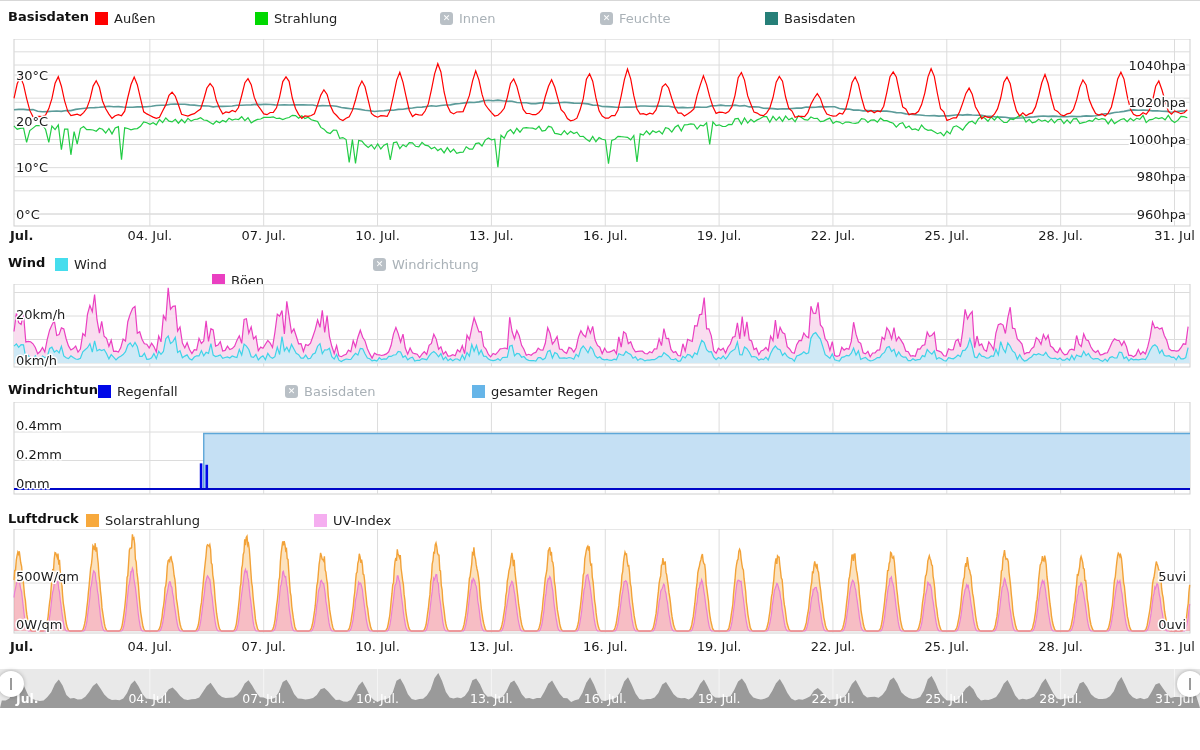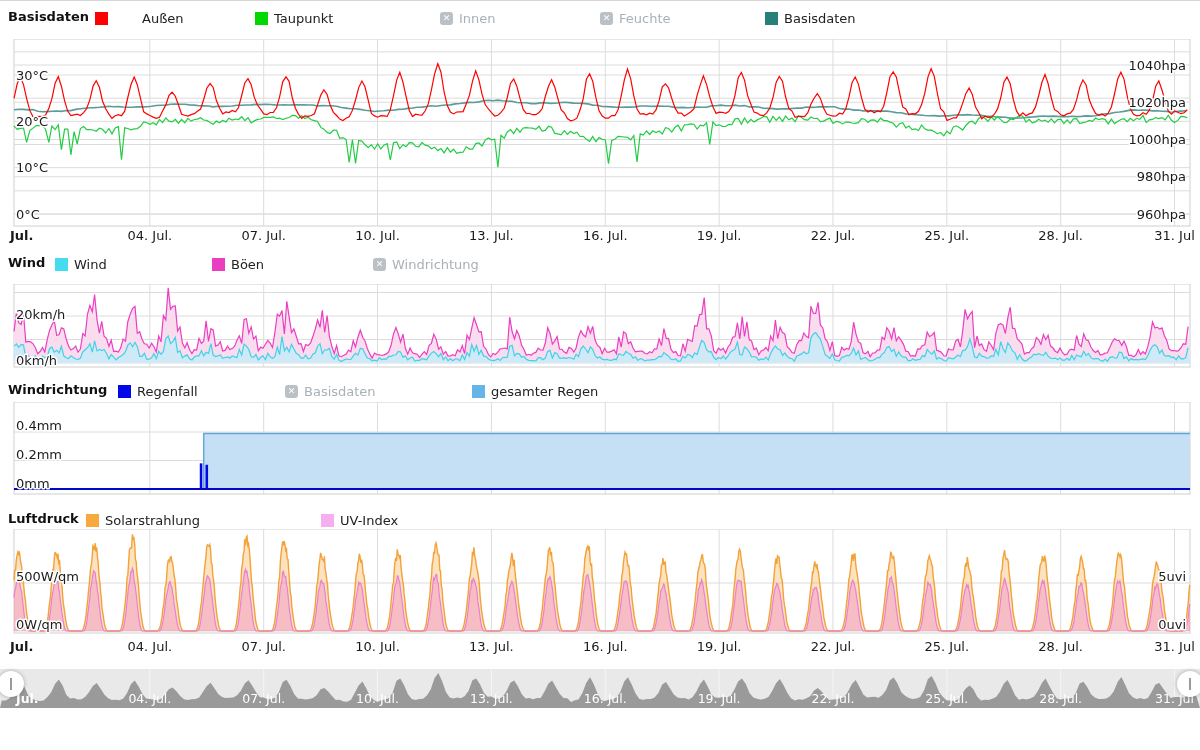--- a/index.html
+++ b/index.html
@@ -24,27 +24,27 @@
               box-shadow:0 0 4px rgba(0,0,0,0.28);top:670px;}
   .nav-handle .grip{position:absolute;left:12px;top:7px;width:1.5px;height:12px;background:#9a9a9a;}
 </style>
 </head>
 <body>
 
 <div id="app">
 
   <div class="legend-row" style="top:8px;">
     <span class="sec-title">Basisdaten</span>
-  <div class="legend-item" style="left: 95px; top: 1px; gap: 28px;">
+  <div class="legend-item" style="left: 95px; top: 1px;">
         <span class="swatch" style="background: rgb(254, 0, 0);"></span>
         <span class="legend-label">Außen</span>
       </div>
       <div class="legend-item" style="left: 255px; top: 1px;">
         <span class="swatch" style="background: rgb(0, 216, 0);"></span>
-        <span class="legend-label">Taupunkt</span>
+        <span class="legend-label">Strahlung</span>
       </div>
       <div class="legend-item off" style="left: 440px; top: 1px;">
         <span class="swatch-off">✕</span>
         <span class="legend-label">Innen</span>
       </div>
       <div class="legend-item off" style="left: 600px; top: 1px;">
         <span class="swatch-off">✕</span>
         <span class="legend-label">Feuchte</span>
       </div>
       <div class="legend-item" style="left: 765px; top: 1px;">
@@ -103,21 +103,21 @@
       <span class="tick-label" style="left: 1060.65px;">28. Jul.</span>
       <span class="tick-label" style="left: 1174.5px;">31. Jul</span>
     </div>
 
   <div class="legend-row" style="top:254px;">
     <span class="sec-title">Wind</span>
   <div class="legend-item" style="left: 55px; top: 1px;">
         <span class="swatch" style="background: rgb(69, 221, 237);"></span>
         <span class="legend-label">Wind</span>
       </div>
-      <div class="legend-item" style="left: 212px; top: 1px;">
+      <div class="legend-item" style="left: 212px; top: 17px;">
         <span class="swatch" style="background: rgb(234, 63, 193);"></span>
         <span class="legend-label">Böen</span>
       </div>
       <div class="legend-item off" style="left: 373px; top: 1px;">
         <span class="swatch-off">✕</span>
         <span class="legend-label">Windrichtung</span>
       </div>
     </div>
   <svg id="chart-wind" width="1200" height="84" viewBox="0 283 1200 84" style="top:283px;">
       <rect x="14" y="283" width="1176" height="83" fill="#fff" stroke="#cfcfcf" stroke-width="1"></rect>
@@ -138,21 +138,21 @@
       <path d="M14.0 362.0L14.0 330.5L16.4 311.8L18.7 321.7L21.1 323.5L23.5 312.7L25.8 340.9L28.2 340.3L30.6 340.7L33.0 342.8L35.3 346.5L37.7 352.7L40.1 350.5L42.5 346.5L44.8 351.0L47.2 338.6L49.6 329.2L51.9 324.0L54.3 319.5L56.7 334.5L59.1 333.6L61.4 326.9L63.8 327.9L66.2 338.0L68.5 344.9L70.9 349.0L73.3 347.6L75.7 345.1L78.0 351.1L80.4 348.1L82.8 332.6L85.1 335.0L87.5 313.2L89.9 304.5L92.3 310.6L94.6 293.5L97.0 318.7L99.4 332.2L101.7 320.4L104.1 335.3L106.5 337.3L108.9 345.3L111.2 339.2L113.6 350.3L116.0 350.1L118.4 351.0L120.7 346.8L123.1 338.1L125.5 340.1L127.8 320.7L130.2 313.1L132.6 307.4L135.0 305.5L137.3 332.3L139.7 330.7L142.1 338.5L144.4 342.8L146.8 343.2L149.2 347.1L151.6 342.2L153.9 345.6L156.3 350.9L158.7 335.1L161.0 340.9L163.4 314.6L165.8 318.9L168.2 286.9L170.5 308.2L172.9 305.4L175.3 304.9L177.6 330.0L180.0 326.0L182.4 342.1L184.8 346.9L187.1 341.7L189.5 348.5L191.9 352.6L194.3 348.6L196.6 349.0L199.0 337.3L201.4 342.5L203.7 340.0L206.1 319.9L208.5 340.4L210.9 327.7L213.2 329.0L215.6 345.1L218.0 344.1L220.3 340.7L222.7 350.0L225.1 349.4L227.5 345.1L229.8 348.5L232.2 347.6L234.6 345.1L236.9 339.4L239.3 334.8L241.7 342.4L244.1 318.4L246.4 317.7L248.8 332.3L251.2 325.9L253.5 338.0L255.9 335.2L258.3 349.6L260.7 346.1L263.0 347.3L265.4 343.3L267.8 339.5L270.2 342.2L272.5 346.5L274.9 331.4L277.3 313.2L279.6 315.3L282.0 309.6L284.4 332.9L286.8 300.3L289.1 315.6L291.5 331.7L293.9 328.0L296.2 335.0L298.6 342.8L301.0 342.6L303.4 350.5L305.7 343.5L308.1 344.5L310.5 342.2L312.8 335.7L315.2 328.6L317.6 319.0L320.0 326.3L322.3 309.3L324.7 331.4L327.1 314.5L329.4 335.3L331.8 345.3L334.2 352.5L336.6 344.6L338.9 354.9L341.3 355.7L343.7 354.2L346.1 353.2L348.4 349.1L350.8 350.8L353.2 339.7L355.5 345.9L357.9 336.2L360.3 329.2L362.7 336.2L365.0 339.9L367.4 347.7L369.8 352.9L372.1 357.1L374.5 352.1L376.9 353.6L379.3 353.8L381.6 354.5L384.0 353.9L386.4 352.9L388.7 350.8L391.1 344.3L393.5 332.8L395.9 326.5L398.2 332.6L400.6 341.2L403.0 333.2L405.3 347.0L407.7 353.1L410.1 347.0L412.5 351.7L414.8 352.7L417.2 353.2L419.6 356.5L422.0 353.2L424.3 350.6L426.7 353.4L429.1 344.3L431.4 342.5L433.8 333.3L436.2 338.1L438.6 348.2L440.9 345.8L443.3 353.1L445.7 350.6L448.0 355.1L450.4 354.8L452.8 353.7L455.2 354.8L457.5 348.8L459.9 350.9L462.3 344.7L464.6 352.6L467.0 334.1L469.4 338.6L471.8 326.8L474.1 316.8L476.5 323.8L478.9 330.9L481.2 330.6L483.6 345.3L486.0 348.0L488.4 353.5L490.7 355.9L493.1 352.5L495.5 353.6L497.9 350.9L500.2 347.9L502.6 347.5L505.0 347.0L507.3 347.9L509.7 316.2L512.1 330.5L514.5 337.9L516.8 329.6L519.2 334.8L521.6 344.3L523.9 348.2L526.3 354.2L528.7 353.3L531.1 354.2L533.4 352.3L535.8 351.4L538.2 347.1L540.5 349.0L542.9 349.1L545.3 342.3L547.7 326.8L550.0 332.3L552.4 343.1L554.8 339.9L557.1 335.6L559.5 348.0L561.9 348.4L564.3 351.1L566.6 352.3L569.0 346.4L571.4 347.5L573.8 351.1L576.1 347.0L578.5 335.9L580.9 329.7L583.2 333.8L585.6 335.9L588.0 325.6L590.4 332.1L592.7 325.4L595.1 339.1L597.5 344.4L599.8 346.2L602.2 352.6L604.6 347.2L607.0 351.2L609.3 351.1L611.7 350.1L614.1 348.8L616.4 352.7L618.8 335.8L621.2 346.2L623.6 330.8L625.9 332.5L628.3 342.7L630.7 340.7L633.0 347.0L635.4 350.9L637.8 350.4L640.2 350.2L642.5 350.2L644.9 352.5L647.3 352.9L649.7 350.8L652.0 351.7L654.4 347.9L656.8 348.0L659.1 337.9L661.5 344.6L663.9 327.7L666.3 337.7L668.6 337.5L671.0 348.4L673.4 351.6L675.7 350.6L678.1 354.5L680.5 354.9L682.9 342.8L685.2 350.1L687.6 338.3L690.0 339.5L692.3 340.5L694.7 324.6L697.1 325.1L699.5 313.8L701.8 313.2L704.2 296.5L706.6 327.9L708.9 327.8L711.3 334.8L713.7 349.7L716.1 352.3L718.4 347.2L720.8 349.2L723.2 347.2L725.6 352.0L727.9 346.2L730.3 343.0L732.7 336.2L735.0 335.5L737.4 321.8L739.8 338.0L742.2 315.6L744.5 335.5L746.9 320.9L749.3 338.8L751.6 340.0L754.0 348.6L756.4 347.2L758.8 353.7L761.1 350.0L763.5 349.0L765.9 346.5L768.2 349.8L770.6 335.1L773.0 339.8L775.4 319.0L777.7 337.7L780.1 326.3L782.5 331.6L784.8 332.9L787.2 345.7L789.6 348.0L792.0 351.5L794.3 352.3L796.7 343.7L799.1 339.6L801.5 339.6L803.8 332.0L806.2 335.4L808.6 336.7L810.9 305.3L813.3 312.1L815.7 312.3L818.1 301.4L820.4 323.9L822.8 326.9L825.2 338.0L827.5 340.7L829.9 349.4L832.3 340.6L834.7 354.5L837.0 355.4L839.4 354.6L841.8 346.3L844.1 349.1L846.5 347.4L848.9 348.3L851.3 340.3L853.6 321.2L856.0 333.2L858.4 340.8L860.7 342.3L863.1 351.7L865.5 352.8L867.9 350.4L870.2 355.8L872.6 352.0L875.0 352.0L877.4 349.1L879.7 349.0L882.1 336.2L884.5 338.5L886.8 326.7L889.2 330.3L891.6 337.9L894.0 326.6L896.3 339.8L898.7 335.8L901.1 339.4L903.4 343.1L905.8 350.2L908.2 350.7L910.6 355.0L912.9 354.7L915.3 355.3L917.7 348.0L920.0 348.2L922.4 344.5L924.8 343.7L927.2 331.1L929.5 335.5L931.9 334.2L934.3 331.4L936.6 349.3L939.0 350.1L941.4 351.3L943.8 354.8L946.1 355.0L948.5 347.8L950.9 349.0L953.3 348.7L955.6 340.0L958.0 338.3L960.4 345.9L962.7 329.8L965.1 308.4L967.5 317.8L969.9 313.4L972.2 310.5L974.6 346.6L977.0 335.0L979.3 344.5L981.7 342.9L984.1 348.7L986.5 350.3L988.8 340.9L991.2 344.2L993.6 348.7L995.9 332.0L998.3 323.6L1000.7 322.6L1003.1 324.1L1005.4 332.5L1007.8 316.9L1010.2 306.2L1012.5 327.2L1014.9 327.7L1017.3 338.0L1019.7 340.2L1022.0 343.0L1024.4 353.1L1026.8 351.7L1029.2 351.7L1031.5 347.8L1033.9 345.8L1036.3 336.6L1038.6 338.8L1041.0 343.3L1043.4 333.5L1045.8 338.7L1048.1 334.2L1050.5 345.1L1052.9 346.8L1055.2 350.2L1057.6 351.6L1060.0 347.1L1062.4 351.5L1064.7 353.8L1067.1 353.2L1069.5 348.9L1071.8 348.1L1074.2 349.1L1076.6 334.5L1079.0 343.1L1081.3 345.5L1083.7 332.8L1086.1 338.7L1088.4 339.7L1090.8 345.8L1093.2 349.5L1095.6 351.4L1097.9 349.5L1100.3 354.0L1102.7 353.4L1105.1 352.2L1107.4 351.8L1109.8 346.6L1112.2 341.0L1114.5 337.9L1116.9 339.3L1119.3 339.7L1121.7 344.4L1124.0 340.1L1126.4 345.5L1128.8 354.3L1131.1 354.3L1133.5 355.7L1135.9 354.1L1138.3 348.5L1140.6 353.4L1143.0 350.7L1145.4 352.9L1147.7 345.9L1150.1 335.8L1152.5 320.9L1154.9 327.0L1157.2 326.1L1159.6 328.1L1162.0 326.9L1164.3 334.5L1166.7 339.2L1169.1 347.8L1171.5 349.7L1173.8 349.5L1176.2 350.1L1178.6 349.7L1181.0 346.7L1183.3 342.8L1185.7 343.3L1188.1 325.6L1190.0 362.0Z" fill="#f9ddef" stroke="none"></path>
       <path d="M14.0 330.5L16.4 311.8L18.7 321.7L21.1 323.5L23.5 312.7L25.8 340.9L28.2 340.3L30.6 340.7L33.0 342.8L35.3 346.5L37.7 352.7L40.1 350.5L42.5 346.5L44.8 351.0L47.2 338.6L49.6 329.2L51.9 324.0L54.3 319.5L56.7 334.5L59.1 333.6L61.4 326.9L63.8 327.9L66.2 338.0L68.5 344.9L70.9 349.0L73.3 347.6L75.7 345.1L78.0 351.1L80.4 348.1L82.8 332.6L85.1 335.0L87.5 313.2L89.9 304.5L92.3 310.6L94.6 293.5L97.0 318.7L99.4 332.2L101.7 320.4L104.1 335.3L106.5 337.3L108.9 345.3L111.2 339.2L113.6 350.3L116.0 350.1L118.4 351.0L120.7 346.8L123.1 338.1L125.5 340.1L127.8 320.7L130.2 313.1L132.6 307.4L135.0 305.5L137.3 332.3L139.7 330.7L142.1 338.5L144.4 342.8L146.8 343.2L149.2 347.1L151.6 342.2L153.9 345.6L156.3 350.9L158.7 335.1L161.0 340.9L163.4 314.6L165.8 318.9L168.2 286.9L170.5 308.2L172.9 305.4L175.3 304.9L177.6 330.0L180.0 326.0L182.4 342.1L184.8 346.9L187.1 341.7L189.5 348.5L191.9 352.6L194.3 348.6L196.6 349.0L199.0 337.3L201.4 342.5L203.7 340.0L206.1 319.9L208.5 340.4L210.9 327.7L213.2 329.0L215.6 345.1L218.0 344.1L220.3 340.7L222.7 350.0L225.1 349.4L227.5 345.1L229.8 348.5L232.2 347.6L234.6 345.1L236.9 339.4L239.3 334.8L241.7 342.4L244.1 318.4L246.4 317.7L248.8 332.3L251.2 325.9L253.5 338.0L255.9 335.2L258.3 349.6L260.7 346.1L263.0 347.3L265.4 343.3L267.8 339.5L270.2 342.2L272.5 346.5L274.9 331.4L277.3 313.2L279.6 315.3L282.0 309.6L284.4 332.9L286.8 300.3L289.1 315.6L291.5 331.7L293.9 328.0L296.2 335.0L298.6 342.8L301.0 342.6L303.4 350.5L305.7 343.5L308.1 344.5L310.5 342.2L312.8 335.7L315.2 328.6L317.6 319.0L320.0 326.3L322.3 309.3L324.7 331.4L327.1 314.5L329.4 335.3L331.8 345.3L334.2 352.5L336.6 344.6L338.9 354.9L341.3 355.7L343.7 354.2L346.1 353.2L348.4 349.1L350.8 350.8L353.2 339.7L355.5 345.9L357.9 336.2L360.3 329.2L362.7 336.2L365.0 339.9L367.4 347.7L369.8 352.9L372.1 357.1L374.5 352.1L376.9 353.6L379.3 353.8L381.6 354.5L384.0 353.9L386.4 352.9L388.7 350.8L391.1 344.3L393.5 332.8L395.9 326.5L398.2 332.6L400.6 341.2L403.0 333.2L405.3 347.0L407.7 353.1L410.1 347.0L412.5 351.7L414.8 352.7L417.2 353.2L419.6 356.5L422.0 353.2L424.3 350.6L426.7 353.4L429.1 344.3L431.4 342.5L433.8 333.3L436.2 338.1L438.6 348.2L440.9 345.8L443.3 353.1L445.7 350.6L448.0 355.1L450.4 354.8L452.8 353.7L455.2 354.8L457.5 348.8L459.9 350.9L462.3 344.7L464.6 352.6L467.0 334.1L469.4 338.6L471.8 326.8L474.1 316.8L476.5 323.8L478.9 330.9L481.2 330.6L483.6 345.3L486.0 348.0L488.4 353.5L490.7 355.9L493.1 352.5L495.5 353.6L497.9 350.9L500.2 347.9L502.6 347.5L505.0 347.0L507.3 347.9L509.7 316.2L512.1 330.5L514.5 337.9L516.8 329.6L519.2 334.8L521.6 344.3L523.9 348.2L526.3 354.2L528.7 353.3L531.1 354.2L533.4 352.3L535.8 351.4L538.2 347.1L540.5 349.0L542.9 349.1L545.3 342.3L547.7 326.8L550.0 332.3L552.4 343.1L554.8 339.9L557.1 335.6L559.5 348.0L561.9 348.4L564.3 351.1L566.6 352.3L569.0 346.4L571.4 347.5L573.8 351.1L576.1 347.0L578.5 335.9L580.9 329.7L583.2 333.8L585.6 335.9L588.0 325.6L590.4 332.1L592.7 325.4L595.1 339.1L597.5 344.4L599.8 346.2L602.2 352.6L604.6 347.2L607.0 351.2L609.3 351.1L611.7 350.1L614.1 348.8L616.4 352.7L618.8 335.8L621.2 346.2L623.6 330.8L625.9 332.5L628.3 342.7L630.7 340.7L633.0 347.0L635.4 350.9L637.8 350.4L640.2 350.2L642.5 350.2L644.9 352.5L647.3 352.9L649.7 350.8L652.0 351.7L654.4 347.9L656.8 348.0L659.1 337.9L661.5 344.6L663.9 327.7L666.3 337.7L668.6 337.5L671.0 348.4L673.4 351.6L675.7 350.6L678.1 354.5L680.5 354.9L682.9 342.8L685.2 350.1L687.6 338.3L690.0 339.5L692.3 340.5L694.7 324.6L697.1 325.1L699.5 313.8L701.8 313.2L704.2 296.5L706.6 327.9L708.9 327.8L711.3 334.8L713.7 349.7L716.1 352.3L718.4 347.2L720.8 349.2L723.2 347.2L725.6 352.0L727.9 346.2L730.3 343.0L732.7 336.2L735.0 335.5L737.4 321.8L739.8 338.0L742.2 315.6L744.5 335.5L746.9 320.9L749.3 338.8L751.6 340.0L754.0 348.6L756.4 347.2L758.8 353.7L761.1 350.0L763.5 349.0L765.9 346.5L768.2 349.8L770.6 335.1L773.0 339.8L775.4 319.0L777.7 337.7L780.1 326.3L782.5 331.6L784.8 332.9L787.2 345.7L789.6 348.0L792.0 351.5L794.3 352.3L796.7 343.7L799.1 339.6L801.5 339.6L803.8 332.0L806.2 335.4L808.6 336.7L810.9 305.3L813.3 312.1L815.7 312.3L818.1 301.4L820.4 323.9L822.8 326.9L825.2 338.0L827.5 340.7L829.9 349.4L832.3 340.6L834.7 354.5L837.0 355.4L839.4 354.6L841.8 346.3L844.1 349.1L846.5 347.4L848.9 348.3L851.3 340.3L853.6 321.2L856.0 333.2L858.4 340.8L860.7 342.3L863.1 351.7L865.5 352.8L867.9 350.4L870.2 355.8L872.6 352.0L875.0 352.0L877.4 349.1L879.7 349.0L882.1 336.2L884.5 338.5L886.8 326.7L889.2 330.3L891.6 337.9L894.0 326.6L896.3 339.8L898.7 335.8L901.1 339.4L903.4 343.1L905.8 350.2L908.2 350.7L910.6 355.0L912.9 354.7L915.3 355.3L917.7 348.0L920.0 348.2L922.4 344.5L924.8 343.7L927.2 331.1L929.5 335.5L931.9 334.2L934.3 331.4L936.6 349.3L939.0 350.1L941.4 351.3L943.8 354.8L946.1 355.0L948.5 347.8L950.9 349.0L953.3 348.7L955.6 340.0L958.0 338.3L960.4 345.9L962.7 329.8L965.1 308.4L967.5 317.8L969.9 313.4L972.2 310.5L974.6 346.6L977.0 335.0L979.3 344.5L981.7 342.9L984.1 348.7L986.5 350.3L988.8 340.9L991.2 344.2L993.6 348.7L995.9 332.0L998.3 323.6L1000.7 322.6L1003.1 324.1L1005.4 332.5L1007.8 316.9L1010.2 306.2L1012.5 327.2L1014.9 327.7L1017.3 338.0L1019.7 340.2L1022.0 343.0L1024.4 353.1L1026.8 351.7L1029.2 351.7L1031.5 347.8L1033.9 345.8L1036.3 336.6L1038.6 338.8L1041.0 343.3L1043.4 333.5L1045.8 338.7L1048.1 334.2L1050.5 345.1L1052.9 346.8L1055.2 350.2L1057.6 351.6L1060.0 347.1L1062.4 351.5L1064.7 353.8L1067.1 353.2L1069.5 348.9L1071.8 348.1L1074.2 349.1L1076.6 334.5L1079.0 343.1L1081.3 345.5L1083.7 332.8L1086.1 338.7L1088.4 339.7L1090.8 345.8L1093.2 349.5L1095.6 351.4L1097.9 349.5L1100.3 354.0L1102.7 353.4L1105.1 352.2L1107.4 351.8L1109.8 346.6L1112.2 341.0L1114.5 337.9L1116.9 339.3L1119.3 339.7L1121.7 344.4L1124.0 340.1L1126.4 345.5L1128.8 354.3L1131.1 354.3L1133.5 355.7L1135.9 354.1L1138.3 348.5L1140.6 353.4L1143.0 350.7L1145.4 352.9L1147.7 345.9L1150.1 335.8L1152.5 320.9L1154.9 327.0L1157.2 326.1L1159.6 328.1L1162.0 326.9L1164.3 334.5L1166.7 339.2L1169.1 347.8L1171.5 349.7L1173.8 349.5L1176.2 350.1L1178.6 349.7L1181.0 346.7L1183.3 342.8L1185.7 343.3L1188.1 325.6" fill="none" stroke="#ea3fc1" stroke-width="1.2"></path>
       <path d="M14.0 362.0L14.0 345.1L16.4 342.9L18.7 346.3L21.1 343.7L23.5 343.8L25.8 357.2L28.2 354.4L30.6 357.1L33.0 357.6L35.3 354.8L37.7 358.4L40.1 358.0L42.5 355.0L44.8 356.7L47.2 356.0L49.6 347.5L51.9 346.2L54.3 351.1L56.7 349.2L59.1 351.8L61.4 345.3L63.8 354.9L66.2 356.8L68.5 357.6L70.9 354.8L73.3 356.6L75.7 358.0L78.0 358.4L80.4 357.2L82.8 350.8L85.1 348.8L87.5 346.7L89.9 342.7L92.3 351.2L94.6 339.8L97.0 349.9L99.4 348.4L101.7 349.6L104.1 348.5L106.5 352.5L108.9 357.9L111.2 353.6L113.6 356.2L116.0 358.9L118.4 356.6L120.7 355.2L123.1 353.6L125.5 350.6L127.8 344.2L130.2 341.9L132.6 345.7L135.0 341.5L137.3 345.4L139.7 355.4L142.1 355.4L144.4 352.2L146.8 358.3L149.2 358.2L151.6 356.7L153.9 352.6L156.3 357.7L158.7 350.3L161.0 353.4L163.4 350.5L165.8 337.7L168.2 335.0L170.5 342.5L172.9 340.6L175.3 336.3L177.6 351.5L180.0 349.7L182.4 356.8L184.8 355.1L187.1 353.9L189.5 357.8L191.9 358.9L194.3 356.0L196.6 354.8L199.0 354.9L201.4 349.6L203.7 354.8L206.1 351.3L208.5 352.4L210.9 342.6L213.2 354.1L215.6 355.6L218.0 354.9L220.3 354.0L222.7 357.3L225.1 356.5L227.5 356.0L229.8 357.0L232.2 355.0L234.6 355.9L236.9 356.6L239.3 348.4L241.7 354.0L244.1 343.1L246.4 345.1L248.8 348.5L251.2 355.7L253.5 356.4L255.9 353.5L258.3 358.9L260.7 356.3L263.0 354.9L265.4 358.7L267.8 352.4L270.2 355.9L272.5 357.2L274.9 355.7L277.3 346.1L279.6 353.5L282.0 335.5L284.4 349.8L286.8 346.2L289.1 350.9L291.5 343.4L293.9 348.0L296.2 352.4L298.6 353.7L301.0 357.1L303.4 357.1L305.7 354.1L308.1 357.8L310.5 357.3L312.8 353.3L315.2 352.0L317.6 345.2L320.0 342.7L322.3 352.7L324.7 348.8L327.1 349.0L329.4 347.3L331.8 355.6L334.2 358.1L336.6 353.5L338.9 359.2L341.3 360.5L343.7 359.1L346.1 358.0L348.4 358.4L350.8 358.5L353.2 355.1L355.5 352.3L357.9 354.1L360.3 347.4L362.7 347.7L365.0 352.7L367.4 357.1L369.8 357.7L372.1 359.9L374.5 359.1L376.9 360.0L379.3 356.7L381.6 358.6L384.0 357.9L386.4 358.1L388.7 355.4L391.1 355.4L393.5 354.0L395.9 353.8L398.2 350.4L400.6 350.9L403.0 356.3L405.3 354.8L407.7 358.8L410.1 357.0L412.5 356.2L414.8 360.1L417.2 359.3L419.6 359.4L422.0 357.6L424.3 358.1L426.7 358.7L429.1 354.9L431.4 352.1L433.8 350.5L436.2 352.6L438.6 355.8L440.9 352.6L443.3 358.6L445.7 355.9L448.0 359.7L450.4 357.7L452.8 359.7L455.2 358.0L457.5 358.0L459.9 359.7L462.3 353.9L464.6 358.5L467.0 351.5L469.4 355.2L471.8 343.6L474.1 350.2L476.5 344.4L478.9 353.3L481.2 349.2L483.6 355.1L486.0 355.3L488.4 358.1L490.7 359.2L493.1 359.7L495.5 359.2L497.9 357.7L500.2 359.5L502.6 356.5L505.0 356.3L507.3 356.2L509.7 345.1L512.1 344.3L514.5 354.8L516.8 352.5L519.2 352.9L521.6 356.2L523.9 355.5L526.3 358.2L528.7 359.4L531.1 359.6L533.4 359.5L535.8 360.1L538.2 356.7L540.5 356.7L542.9 358.8L545.3 357.1L547.7 350.4L550.0 349.4L552.4 357.0L554.8 351.6L557.1 352.6L559.5 357.1L561.9 357.2L564.3 356.9L566.6 357.3L569.0 356.5L571.4 357.0L573.8 358.2L576.1 353.2L578.5 355.6L580.9 347.8L583.2 345.0L585.6 348.0L588.0 351.8L590.4 345.9L592.7 348.3L595.1 354.7L597.5 357.0L599.8 355.8L602.2 358.2L604.6 358.9L607.0 358.4L609.3 359.2L611.7 359.4L614.1 358.2L616.4 358.7L618.8 352.7L621.2 353.8L623.6 354.4L625.9 350.4L628.3 352.2L630.7 353.5L633.0 357.2L635.4 355.7L637.8 359.4L640.2 357.6L642.5 358.2L644.9 359.9L647.3 359.0L649.7 359.2L652.0 358.7L654.4 358.7L656.8 357.2L659.1 355.3L661.5 355.7L663.9 351.6L666.3 353.4L668.6 355.2L671.0 358.3L673.4 358.7L675.7 357.8L678.1 360.4L680.5 359.9L682.9 355.3L685.2 357.0L687.6 353.4L690.0 354.1L692.3 356.6L694.7 351.8L697.1 353.5L699.5 345.7L701.8 339.4L704.2 341.5L706.6 348.7L708.9 350.9L711.3 350.7L713.7 356.3L716.1 358.6L718.4 356.5L720.8 357.7L723.2 355.0L725.6 358.0L727.9 355.1L730.3 351.3L732.7 349.5L735.0 348.2L737.4 341.0L739.8 353.6L742.2 353.8L744.5 345.9L746.9 347.7L749.3 351.2L751.6 355.8L754.0 355.5L756.4 356.3L758.8 359.3L761.1 358.0L763.5 358.6L765.9 356.2L768.2 359.0L770.6 352.5L773.0 347.9L775.4 345.0L777.7 347.9L780.1 348.7L782.5 354.4L784.8 352.0L787.2 355.4L789.6 357.1L792.0 357.7L794.3 360.2L796.7 354.9L799.1 354.1L801.5 352.9L803.8 350.8L806.2 352.8L808.6 351.9L810.9 337.3L813.3 332.9L815.7 331.6L818.1 335.2L820.4 338.0L822.8 345.6L825.2 353.7L827.5 355.3L829.9 357.4L832.3 353.0L834.7 358.8L837.0 359.5L839.4 360.0L841.8 356.4L844.1 355.9L846.5 354.3L848.9 354.9L851.3 352.2L853.6 347.1L856.0 354.1L858.4 349.9L860.7 358.4L863.1 357.2L865.5 356.4L867.9 358.7L870.2 359.9L872.6 359.5L875.0 358.2L877.4 356.6L879.7 356.7L882.1 353.1L884.5 351.4L886.8 346.5L889.2 345.6L891.6 350.6L894.0 348.3L896.3 355.2L898.7 350.9L901.1 354.7L903.4 356.2L905.8 356.2L908.2 359.6L910.6 359.6L912.9 357.8L915.3 359.3L917.7 358.7L920.0 358.5L922.4 354.6L924.8 355.6L927.2 348.5L929.5 351.1L931.9 353.2L934.3 349.8L936.6 358.0L939.0 356.6L941.4 357.7L943.8 359.5L946.1 360.0L948.5 356.7L950.9 357.3L953.3 357.8L955.6 356.2L958.0 354.1L960.4 355.7L962.7 349.6L965.1 349.1L967.5 345.7L969.9 337.8L972.2 345.7L974.6 356.0L977.0 356.7L979.3 352.4L981.7 355.2L984.1 355.6L986.5 357.2L988.8 356.9L991.2 355.0L993.6 355.4L995.9 348.3L998.3 354.0L1000.7 340.6L1003.1 347.7L1005.4 351.5L1007.8 341.9L1010.2 345.2L1012.5 349.9L1014.9 351.9L1017.3 358.3L1019.7 353.7L1022.0 357.8L1024.4 360.0L1026.8 359.4L1029.2 357.2L1031.5 356.0L1033.9 353.1L1036.3 353.8L1038.6 352.6L1041.0 353.8L1043.4 354.3L1045.8 351.3L1048.1 355.1L1050.5 357.2L1052.9 357.5L1055.2 357.1L1057.6 358.5L1060.0 357.0L1062.4 359.1L1064.7 359.1L1067.1 357.2L1069.5 359.3L1071.8 354.4L1074.2 358.7L1076.6 354.0L1079.0 355.2L1081.3 355.7L1083.7 350.3L1086.1 354.6L1088.4 352.4L1090.8 356.4L1093.2 358.2L1095.6 357.6L1097.9 357.6L1100.3 359.3L1102.7 360.4L1105.1 358.1L1107.4 360.3L1109.8 356.6L1112.2 355.6L1114.5 357.0L1116.9 356.9L1119.3 351.1L1121.7 351.5L1124.0 357.5L1126.4 355.9L1128.8 359.9L1131.1 357.6L1133.5 358.8L1135.9 358.3L1138.3 358.8L1140.6 358.4L1143.0 357.9L1145.4 358.5L1147.7 354.8L1150.1 349.3L1152.5 345.2L1154.9 343.8L1157.2 345.8L1159.6 352.2L1162.0 349.0L1164.3 354.5L1166.7 355.2L1169.1 354.7L1171.5 356.3L1173.8 356.2L1176.2 358.8L1178.6 354.8L1181.0 357.8L1183.3 357.9L1185.7 356.7L1188.1 346.7L1190.0 362.0Z" fill="#cfe9f6" stroke="none"></path>
       <path d="M14.0 345.1L16.4 342.9L18.7 346.3L21.1 343.7L23.5 343.8L25.8 357.2L28.2 354.4L30.6 357.1L33.0 357.6L35.3 354.8L37.7 358.4L40.1 358.0L42.5 355.0L44.8 356.7L47.2 356.0L49.6 347.5L51.9 346.2L54.3 351.1L56.7 349.2L59.1 351.8L61.4 345.3L63.8 354.9L66.2 356.8L68.5 357.6L70.9 354.8L73.3 356.6L75.7 358.0L78.0 358.4L80.4 357.2L82.8 350.8L85.1 348.8L87.5 346.7L89.9 342.7L92.3 351.2L94.6 339.8L97.0 349.9L99.4 348.4L101.7 349.6L104.1 348.5L106.5 352.5L108.9 357.9L111.2 353.6L113.6 356.2L116.0 358.9L118.4 356.6L120.7 355.2L123.1 353.6L125.5 350.6L127.8 344.2L130.2 341.9L132.6 345.7L135.0 341.5L137.3 345.4L139.7 355.4L142.1 355.4L144.4 352.2L146.8 358.3L149.2 358.2L151.6 356.7L153.9 352.6L156.3 357.7L158.7 350.3L161.0 353.4L163.4 350.5L165.8 337.7L168.2 335.0L170.5 342.5L172.9 340.6L175.3 336.3L177.6 351.5L180.0 349.7L182.4 356.8L184.8 355.1L187.1 353.9L189.5 357.8L191.9 358.9L194.3 356.0L196.6 354.8L199.0 354.9L201.4 349.6L203.7 354.8L206.1 351.3L208.5 352.4L210.9 342.6L213.2 354.1L215.6 355.6L218.0 354.9L220.3 354.0L222.7 357.3L225.1 356.5L227.5 356.0L229.8 357.0L232.2 355.0L234.6 355.9L236.9 356.6L239.3 348.4L241.7 354.0L244.1 343.1L246.4 345.1L248.8 348.5L251.2 355.7L253.5 356.4L255.9 353.5L258.3 358.9L260.7 356.3L263.0 354.9L265.4 358.7L267.8 352.4L270.2 355.9L272.5 357.2L274.9 355.7L277.3 346.1L279.6 353.5L282.0 335.5L284.4 349.8L286.8 346.2L289.1 350.9L291.5 343.4L293.9 348.0L296.2 352.4L298.6 353.7L301.0 357.1L303.4 357.1L305.7 354.1L308.1 357.8L310.5 357.3L312.8 353.3L315.2 352.0L317.6 345.2L320.0 342.7L322.3 352.7L324.7 348.8L327.1 349.0L329.4 347.3L331.8 355.6L334.2 358.1L336.6 353.5L338.9 359.2L341.3 360.5L343.7 359.1L346.1 358.0L348.4 358.4L350.8 358.5L353.2 355.1L355.5 352.3L357.9 354.1L360.3 347.4L362.7 347.7L365.0 352.7L367.4 357.1L369.8 357.7L372.1 359.9L374.5 359.1L376.9 360.0L379.3 356.7L381.6 358.6L384.0 357.9L386.4 358.1L388.7 355.4L391.1 355.4L393.5 354.0L395.9 353.8L398.2 350.4L400.6 350.9L403.0 356.3L405.3 354.8L407.7 358.8L410.1 357.0L412.5 356.2L414.8 360.1L417.2 359.3L419.6 359.4L422.0 357.6L424.3 358.1L426.7 358.7L429.1 354.9L431.4 352.1L433.8 350.5L436.2 352.6L438.6 355.8L440.9 352.6L443.3 358.6L445.7 355.9L448.0 359.7L450.4 357.7L452.8 359.7L455.2 358.0L457.5 358.0L459.9 359.7L462.3 353.9L464.6 358.5L467.0 351.5L469.4 355.2L471.8 343.6L474.1 350.2L476.5 344.4L478.9 353.3L481.2 349.2L483.6 355.1L486.0 355.3L488.4 358.1L490.7 359.2L493.1 359.7L495.5 359.2L497.9 357.7L500.2 359.5L502.6 356.5L505.0 356.3L507.3 356.2L509.7 345.1L512.1 344.3L514.5 354.8L516.8 352.5L519.2 352.9L521.6 356.2L523.9 355.5L526.3 358.2L528.7 359.4L531.1 359.6L533.4 359.5L535.8 360.1L538.2 356.7L540.5 356.7L542.9 358.8L545.3 357.1L547.7 350.4L550.0 349.4L552.4 357.0L554.8 351.6L557.1 352.6L559.5 357.1L561.9 357.2L564.3 356.9L566.6 357.3L569.0 356.5L571.4 357.0L573.8 358.2L576.1 353.2L578.5 355.6L580.9 347.8L583.2 345.0L585.6 348.0L588.0 351.8L590.4 345.9L592.7 348.3L595.1 354.7L597.5 357.0L599.8 355.8L602.2 358.2L604.6 358.9L607.0 358.4L609.3 359.2L611.7 359.4L614.1 358.2L616.4 358.7L618.8 352.7L621.2 353.8L623.6 354.4L625.9 350.4L628.3 352.2L630.7 353.5L633.0 357.2L635.4 355.7L637.8 359.4L640.2 357.6L642.5 358.2L644.9 359.9L647.3 359.0L649.7 359.2L652.0 358.7L654.4 358.7L656.8 357.2L659.1 355.3L661.5 355.7L663.9 351.6L666.3 353.4L668.6 355.2L671.0 358.3L673.4 358.7L675.7 357.8L678.1 360.4L680.5 359.9L682.9 355.3L685.2 357.0L687.6 353.4L690.0 354.1L692.3 356.6L694.7 351.8L697.1 353.5L699.5 345.7L701.8 339.4L704.2 341.5L706.6 348.7L708.9 350.9L711.3 350.7L713.7 356.3L716.1 358.6L718.4 356.5L720.8 357.7L723.2 355.0L725.6 358.0L727.9 355.1L730.3 351.3L732.7 349.5L735.0 348.2L737.4 341.0L739.8 353.6L742.2 353.8L744.5 345.9L746.9 347.7L749.3 351.2L751.6 355.8L754.0 355.5L756.4 356.3L758.8 359.3L761.1 358.0L763.5 358.6L765.9 356.2L768.2 359.0L770.6 352.5L773.0 347.9L775.4 345.0L777.7 347.9L780.1 348.7L782.5 354.4L784.8 352.0L787.2 355.4L789.6 357.1L792.0 357.7L794.3 360.2L796.7 354.9L799.1 354.1L801.5 352.9L803.8 350.8L806.2 352.8L808.6 351.9L810.9 337.3L813.3 332.9L815.7 331.6L818.1 335.2L820.4 338.0L822.8 345.6L825.2 353.7L827.5 355.3L829.9 357.4L832.3 353.0L834.7 358.8L837.0 359.5L839.4 360.0L841.8 356.4L844.1 355.9L846.5 354.3L848.9 354.9L851.3 352.2L853.6 347.1L856.0 354.1L858.4 349.9L860.7 358.4L863.1 357.2L865.5 356.4L867.9 358.7L870.2 359.9L872.6 359.5L875.0 358.2L877.4 356.6L879.7 356.7L882.1 353.1L884.5 351.4L886.8 346.5L889.2 345.6L891.6 350.6L894.0 348.3L896.3 355.2L898.7 350.9L901.1 354.7L903.4 356.2L905.8 356.2L908.2 359.6L910.6 359.6L912.9 357.8L915.3 359.3L917.7 358.7L920.0 358.5L922.4 354.6L924.8 355.6L927.2 348.5L929.5 351.1L931.9 353.2L934.3 349.8L936.6 358.0L939.0 356.6L941.4 357.7L943.8 359.5L946.1 360.0L948.5 356.7L950.9 357.3L953.3 357.8L955.6 356.2L958.0 354.1L960.4 355.7L962.7 349.6L965.1 349.1L967.5 345.7L969.9 337.8L972.2 345.7L974.6 356.0L977.0 356.7L979.3 352.4L981.7 355.2L984.1 355.6L986.5 357.2L988.8 356.9L991.2 355.0L993.6 355.4L995.9 348.3L998.3 354.0L1000.7 340.6L1003.1 347.7L1005.4 351.5L1007.8 341.9L1010.2 345.2L1012.5 349.9L1014.9 351.9L1017.3 358.3L1019.7 353.7L1022.0 357.8L1024.4 360.0L1026.8 359.4L1029.2 357.2L1031.5 356.0L1033.9 353.1L1036.3 353.8L1038.6 352.6L1041.0 353.8L1043.4 354.3L1045.8 351.3L1048.1 355.1L1050.5 357.2L1052.9 357.5L1055.2 357.1L1057.6 358.5L1060.0 357.0L1062.4 359.1L1064.7 359.1L1067.1 357.2L1069.5 359.3L1071.8 354.4L1074.2 358.7L1076.6 354.0L1079.0 355.2L1081.3 355.7L1083.7 350.3L1086.1 354.6L1088.4 352.4L1090.8 356.4L1093.2 358.2L1095.6 357.6L1097.9 357.6L1100.3 359.3L1102.7 360.4L1105.1 358.1L1107.4 360.3L1109.8 356.6L1112.2 355.6L1114.5 357.0L1116.9 356.9L1119.3 351.1L1121.7 351.5L1124.0 357.5L1126.4 355.9L1128.8 359.9L1131.1 357.6L1133.5 358.8L1135.9 358.3L1138.3 358.8L1140.6 358.4L1143.0 357.9L1145.4 358.5L1147.7 354.8L1150.1 349.3L1152.5 345.2L1154.9 343.8L1157.2 345.8L1159.6 352.2L1162.0 349.0L1164.3 354.5L1166.7 355.2L1169.1 354.7L1171.5 356.3L1173.8 356.2L1176.2 358.8L1178.6 354.8L1181.0 357.8L1183.3 357.9L1185.7 356.7L1188.1 346.7" fill="none" stroke="#3ed3e8" stroke-width="1.2"></path>
       <text x="16" y="317.5" text-anchor="start">20km/h</text>
       <text x="16" y="363.5" text-anchor="start">0km/h</text>
     </svg>
 
   <div class="legend-row" style="top:381px;">
     <span class="sec-title">Windrichtung</span>
-  <div class="legend-item" style="left: 118px; top: 1px;">
+  <div class="legend-item" style="left: 98px; top: 1px;">
         <span class="swatch" style="background: rgb(0, 8, 232);"></span>
         <span class="legend-label">Regenfall</span>
       </div>
       <div class="legend-item off" style="left: 285px; top: 1px;">
         <span class="swatch-off">✕</span>
         <span class="legend-label">Basisdaten</span>
       </div>
       <div class="legend-item" style="left: 472px; top: 1px;">
         <span class="swatch" style="background: rgb(102, 181, 232);"></span>
         <span class="legend-label">gesamter Regen</span>
@@ -182,21 +182,21 @@
       <text x="16" y="457.5" text-anchor="start">0.2mm</text>
       <text x="16" y="486.5" text-anchor="start">0mm</text>
     </svg>
 
   <div class="legend-row" style="top:510px;">
     <span class="sec-title">Luftdruck</span>
   <div class="legend-item" style="left: 86px; top: 1px;">
         <span class="swatch" style="background: rgb(247, 169, 61);"></span>
         <span class="legend-label">Solarstrahlung</span>
       </div>
-      <div class="legend-item" style="left: 302px; top: 1px; padding-left: 19px;">
+      <div class="legend-item" style="left: 295px; top: 1px; padding-left: 19px;">
         <span class="swatch" style="background: rgb(245, 174, 240);"></span>
         <span class="legend-label">UV-Index</span>
       </div>
     </div>
   <svg id="chart-sun" width="1200" height="105" viewBox="0 528 1200 105" style="top:528px;">
       <rect x="14" y="528" width="1176" height="104" fill="#fff" stroke="#cfcfcf" stroke-width="1"></rect>
       <line x1="149.85000000000002" y1="528" x2="149.85000000000002" y2="632" stroke="#dcdcdc" stroke-width="1"></line>
       <line x1="263.70000000000005" y1="528" x2="263.70000000000005" y2="632" stroke="#dcdcdc" stroke-width="1"></line>
       <line x1="377.55" y1="528" x2="377.55" y2="632" stroke="#dcdcdc" stroke-width="1"></line>
       <line x1="491.40000000000003" y1="528" x2="491.40000000000003" y2="632" stroke="#dcdcdc" stroke-width="1"></line>

